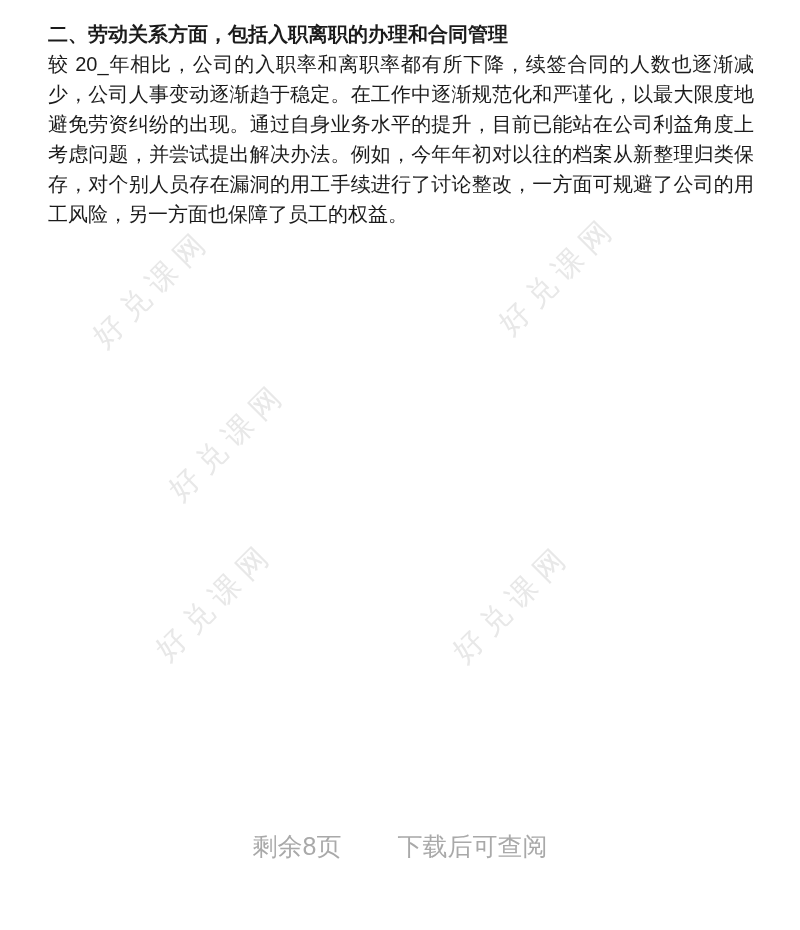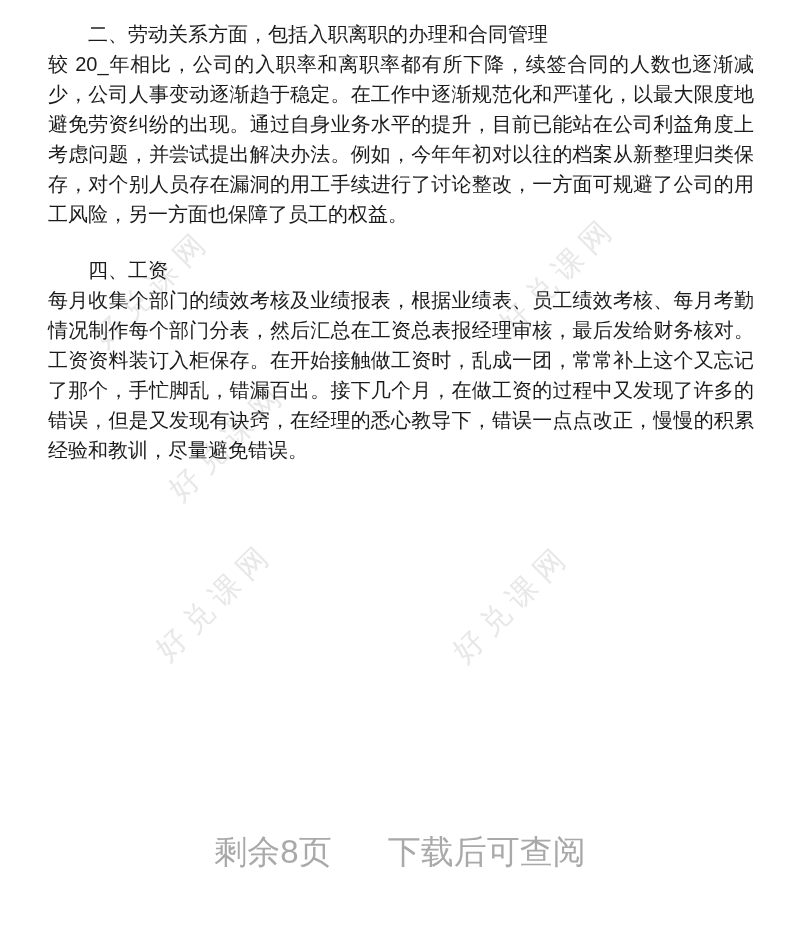--- a/index.html
+++ b/index.html
@@ -32,30 +32,30 @@
     color:#1b1b1b;
     font-size:20px;line-height:30px;
     text-align:justify;
     z-index:1;
   }
   
   .clip-line{height:11px;overflow:hidden;}
   .clip-line .inner{line-height:20px;margin-top:-10px;white-space:nowrap;}
 
   .section{margin:0 0 26px 0;}
-  .section .heading{font-weight:normal;margin-left:40px;}
+  .section .heading{font-weight:bold;}
   .section p{margin:0;}
   .first-gap{margin-top:19px;}
 
   
   .footer{
     position:absolute;left:0;top:830px;width:800px;
     text-align:center;
     color:#a9a9a9;
-    font-size:33px;
+    font-size:25px;
     z-index:1;
   }
   .footer .gap{display:inline-block;width:56px;}
 </style>
 </head>
 <body>
 
 <div class="page">
 
   <div>
@@ -68,24 +68,20 @@
 
   <div class="doc">
 
 
     <div class="section first-gap">
       <div class="heading">二、劳动关系方面，包括入职离职的办理和合同管理</div>
       <p>较 20_年相比，公司的入职率和离职率都有所下降，续签合同的人数也逐渐减少，公司人事变动逐渐趋于稳定。在工作中逐渐规范化和严谨化，以最大限度地避免劳资纠纷的出现。通过自身业务水平的提升，目前已能站在公司利益角度上考虑问题，并尝试提出解决办法。例如，今年年初对以往的档案从新整理归类保存，对个别人员存在漏洞的用工手续进行了讨论整改，一方面可规避了公司的用工风险，另一方面也保障了员工的权益。</p>
     </div>
 
 
-    <div class="section">
-      <div class="heading">四、工资</div>
-      <p>每月收集个部门的绩效考核及业绩报表，根据业绩表、员工绩效考核、每月考勤情况制作每个部门分表，然后汇总在工资总表报经理审核，最后发给财务核对。工资资料装订入柜保存。在开始接触做工资时，乱成一团，常常补上这个又忘记了那个，手忙脚乱，错漏百出。接下几个月，在做工资的过程中又发现了许多的错误，但是又发现有诀窍，在经理的悉心教导下，错误一点点改正，慢慢的积累经验和教训，尽量避免错误。</p>
-    </div>
 
     <div class="section">
     </div>
 
   </div>
 
   <div class="footer">
     <span>剩余8页</span><span class="gap"></span><span>下载后可查阅</span>
   </div>
 

